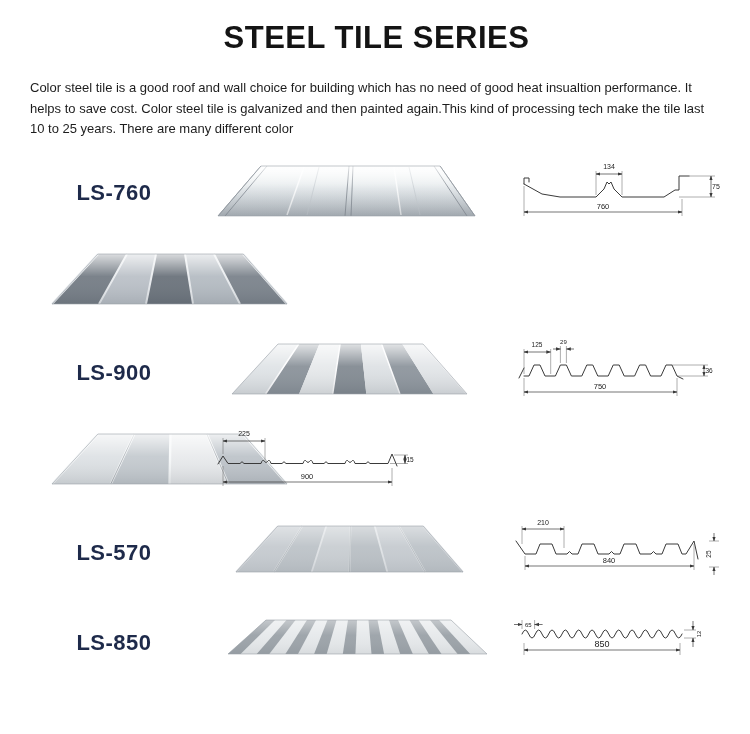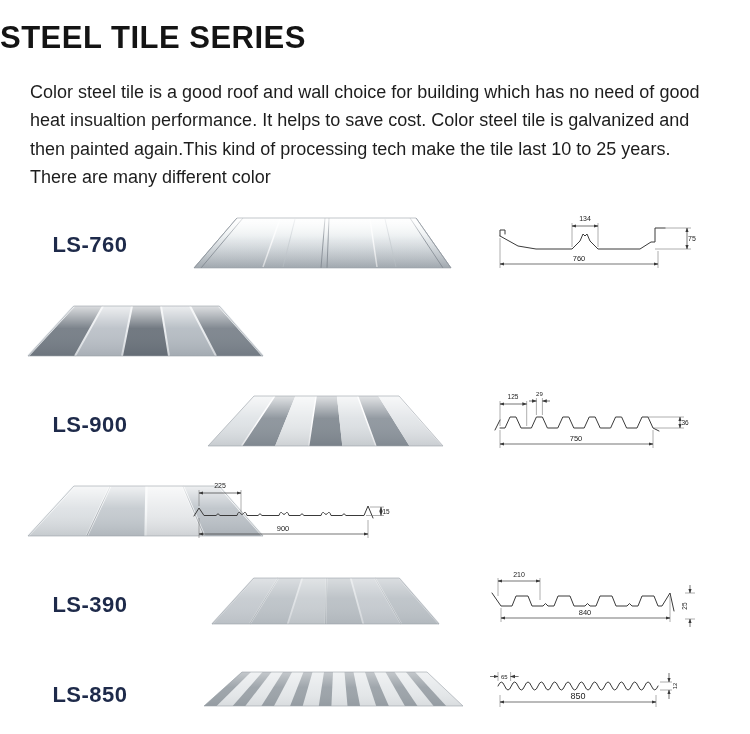--- a/index.html
+++ b/index.html
@@ -1,21 +1,21 @@
 <!DOCTYPE html>
 <html><head>
 <meta charset="utf-8">
 <style>
   html,body{margin:0;padding:0;}
   body{width:750px;height:734px;background:#ffffff;font-family:"Liberation Sans",sans-serif;color:#111;overflow:hidden;}
   .page{padding-top:20px;}
-  .title{font-size:31px;font-weight:bold;letter-spacing:.5px;margin:0 9px 22px 0;color:#141414;}
-  .desc{margin:0 30px 8px 30px;font-size:18px;line-height:1.58;color:#1d1d1d;}
+  .title{text-align:center;font-size:31px;font-weight:bold;letter-spacing:.5px;margin:0 9px 22px 0;color:#141414;padding-left:12px;}
+  .desc{margin:0 30px 8px 30px;font-size:13px;line-height:1.58;color:#1d1d1d;}
   .rows{margin-top:4px;}
-  .row{display:grid;grid-template-columns:180px 300px 270px;align-items:center;height:90px;}
+  .row{display:grid;grid-template-columns:180px 300px 270px;align-items:center;height:90px;margin-left:24px;}
   .model{font-size:22px;font-weight:bold;color:#1e2a4a;text-align:center;letter-spacing:.5px;}
   .tile svg{display:block;margin:0 auto;}
   .dia svg{display:block;margin-left:8px;}
   .dia text{font-family:"Liberation Sans",sans-serif;fill:#1c1c1c;text-anchor:middle;}
   .pl{fill:none;stroke:#3a3a3a;stroke-width:1;stroke-linejoin:round;stroke-linecap:round;}
   .dl{fill:none;stroke:#3a3a3a;stroke-width:.7;}
   .xl{fill:none;stroke:#6b6b6b;stroke-width:.55;}
   .defs-holder{position:absolute;width:0;height:0;overflow:hidden;}
   .outl{fill:none;stroke:#9aa1a8;stroke-width:.6;}
 </style>
@@ -154,21 +154,21 @@
           <path class="dl" d="M193,31 L193,39.5" marker-start="url(#ar)" marker-end="url(#ar)"></path>
           <text x="198" y="38" font-size="6.5" text-anchor="start">15</text>
           <path class="xl" d="M11,42 L11,62 M180,44 L180,62"></path>
           <path class="dl" d="M11,58 L180,58" marker-start="url(#ar)" marker-end="url(#ar)"></path>
           <text x="95" y="55" font-size="7.5">900</text>
         </svg>
       </div>
     </div>
 
     <div class="row">
-      <div class="model">LS-390</div>
+      <div class="model">LS-570</div>
       <div class="tile">
         <svg width="300" height="78" viewBox="0 0 300 78">
           <polygon points="74,12 98.2,12 69.8,58 32,58" fill="#c6cbd0"></polygon>
           <polygon points="98.2,12 122.3,12 107.7,58 69.8,58" fill="#bdc3c8"></polygon>
           <polygon points="122.3,12 146.5,12 145.5,58 107.7,58" fill="#c9ced2"></polygon>
           <polygon points="146.5,12 170.7,12 183.3,58 145.5,58" fill="#bac0c5"></polygon>
           <polygon points="170.7,12 194.8,12 221.2,58 183.3,58" fill="#c6cbd0"></polygon>
           <polygon points="194.8,12 219,12 259,58 221.2,58" fill="#bdc3c8"></polygon>
           <path d="M74,12 L32,58 M98.2,12 L69.8,58 M122.3,12 L107.7,58 M146.5,12 L145.5,58 M170.7,12 L183.3,58 M194.8,12 L221.2,58 M219,12 L259,58" stroke="#dfe2e5" stroke-width="1.8" fill="none"></path>
           <path d="M98.2,12 L69.8,58 M146.5,12 L145.5,58 M194.8,12 L221.2,58" stroke="#9aa2a8" stroke-width=".6" fill="none"></path>

